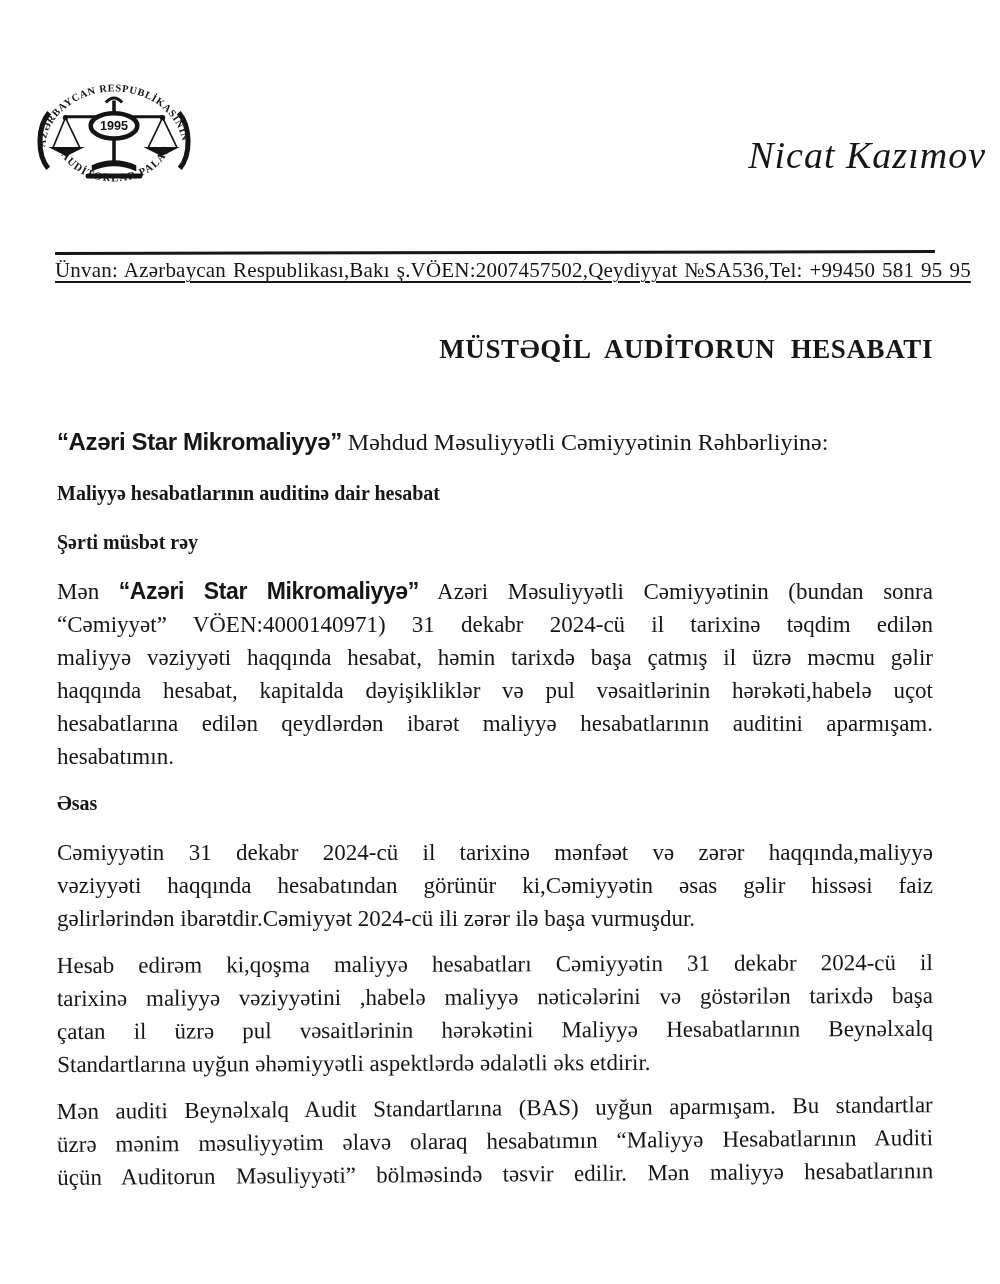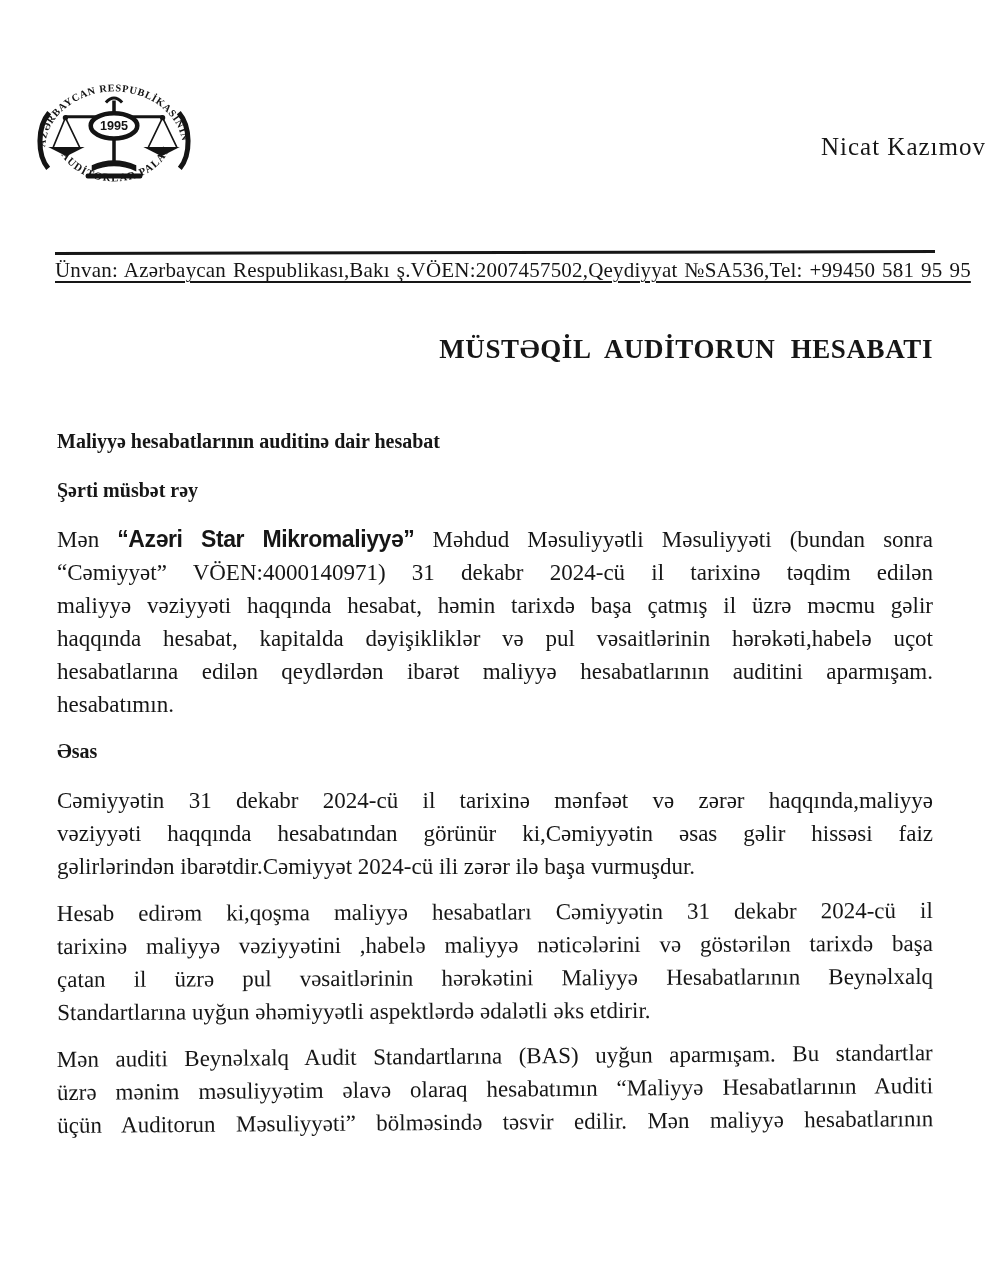--- a/index.html
+++ b/index.html
@@ -13,23 +13,24 @@
     overflow:hidden;
   }
   
   .logo{position:absolute;left:33px;top:76px;width:162px;height:128px;}
   .logo svg{display:block;}
   .logo-arc-text{font-family:"Liberation Serif",serif;font-weight:bold;font-size:10.2px;letter-spacing:0.7px;fill:#141414;}
   .logo-arc-text.spaced{font-size:10.6px;letter-spacing:1.2px;}
   .logo-year-text{font-family:"Liberation Sans",sans-serif;font-weight:bold;font-size:12.5px;fill:#141414;text-anchor:middle;}
   .signer-name{
     position:absolute;right:14px;top:133px;
-    font-size:25px;letter-spacing:1px;
+    font-size:38px;letter-spacing:1px;
     font-family:"Liberation Serif",serif;
     white-space:nowrap;
+    font-style:italic;
   }
   .address-rule{
     position:absolute;left:55px;top:251px;width:880px;height:3px;
     background:#171717;transform:rotate(-0.12deg);
   }
   .address-line{
     position:absolute;left:55px;top:258px;width:890px;
     font-size:21px;letter-spacing:0.2px;word-spacing:1.5px;
     text-decoration:underline;
     text-underline-offset:4px;
@@ -103,24 +104,27 @@
   </div>
 
   <div class="signer-name">Nicat Kazımov</div>
 
   <div class="address-rule"></div>
   <div class="address-line">Ünvan: Azərbaycan Respublikası,Bakı ş.VÖEN:2007457502,Qeydiyyat №SA536,Tel:  +99450 581 95 95</div>
 
   <div class="doc-title">MÜSTƏQİL AUDİTORUN HESABATI</div>
 
   <div class="content">
+      <div class="block recipient">
+        <div class="line"><span class="co-b">“Azəri Star Mikromaliyyə”</span><span> Məhdud Məsuliyyətli Cəmiyyətinin Rəhbərliyinə:</span></div>
+      </div>
       <div class="block heading">Maliyyə hesabatlarının auditinə dair hesabat</div>
       <div class="block heading">Şərti müsbət rəy</div>
       <div class="block paragraph">
-        <div class="line just"><span>Mən </span><span class="co">“Azəri Star Mikromaliyyə”</span><span> Məhdud Məsuliyyətli Məsuliyyəti (bundan sonra</span></div>
+        <div class="line just"><span>Mən </span><span class="co">“Azəri Star Mikromaliyyə”</span><span> Azəri Məsuliyyətli Cəmiyyətinin (bundan sonra</span></div>
         <div class="line just"><span>“Cəmiyyət” VÖEN:4000140971) 31 dekabr 2024-cü il tarixinə təqdim edilən</span></div>
         <div class="line just"><span>maliyyə vəziyyəti haqqında hesabat, həmin tarixdə başa çatmış il üzrə məcmu gəlir</span></div>
         <div class="line just"><span>haqqında hesabat, kapitalda dəyişikliklər və pul vəsaitlərinin hərəkəti,habelə uçot</span></div>
         <div class="line just"><span>hesabatlarına edilən qeydlərdən ibarət maliyyə hesabatlarının auditini aparmışam.</span></div>
         <div class="line"><span>hesabatımın.</span></div>
       </div>
       <div class="block heading">Əsas</div>
       <div class="block paragraph">
         <div class="line just"><span>Cəmiyyətin 31 dekabr 2024-cü il tarixinə mənfəət və zərər haqqında,maliyyə</span></div>
         <div class="line just"><span>vəziyyəti haqqında hesabatından görünür ki,Cəmiyyətin əsas gəlir hissəsi faiz</span></div>

